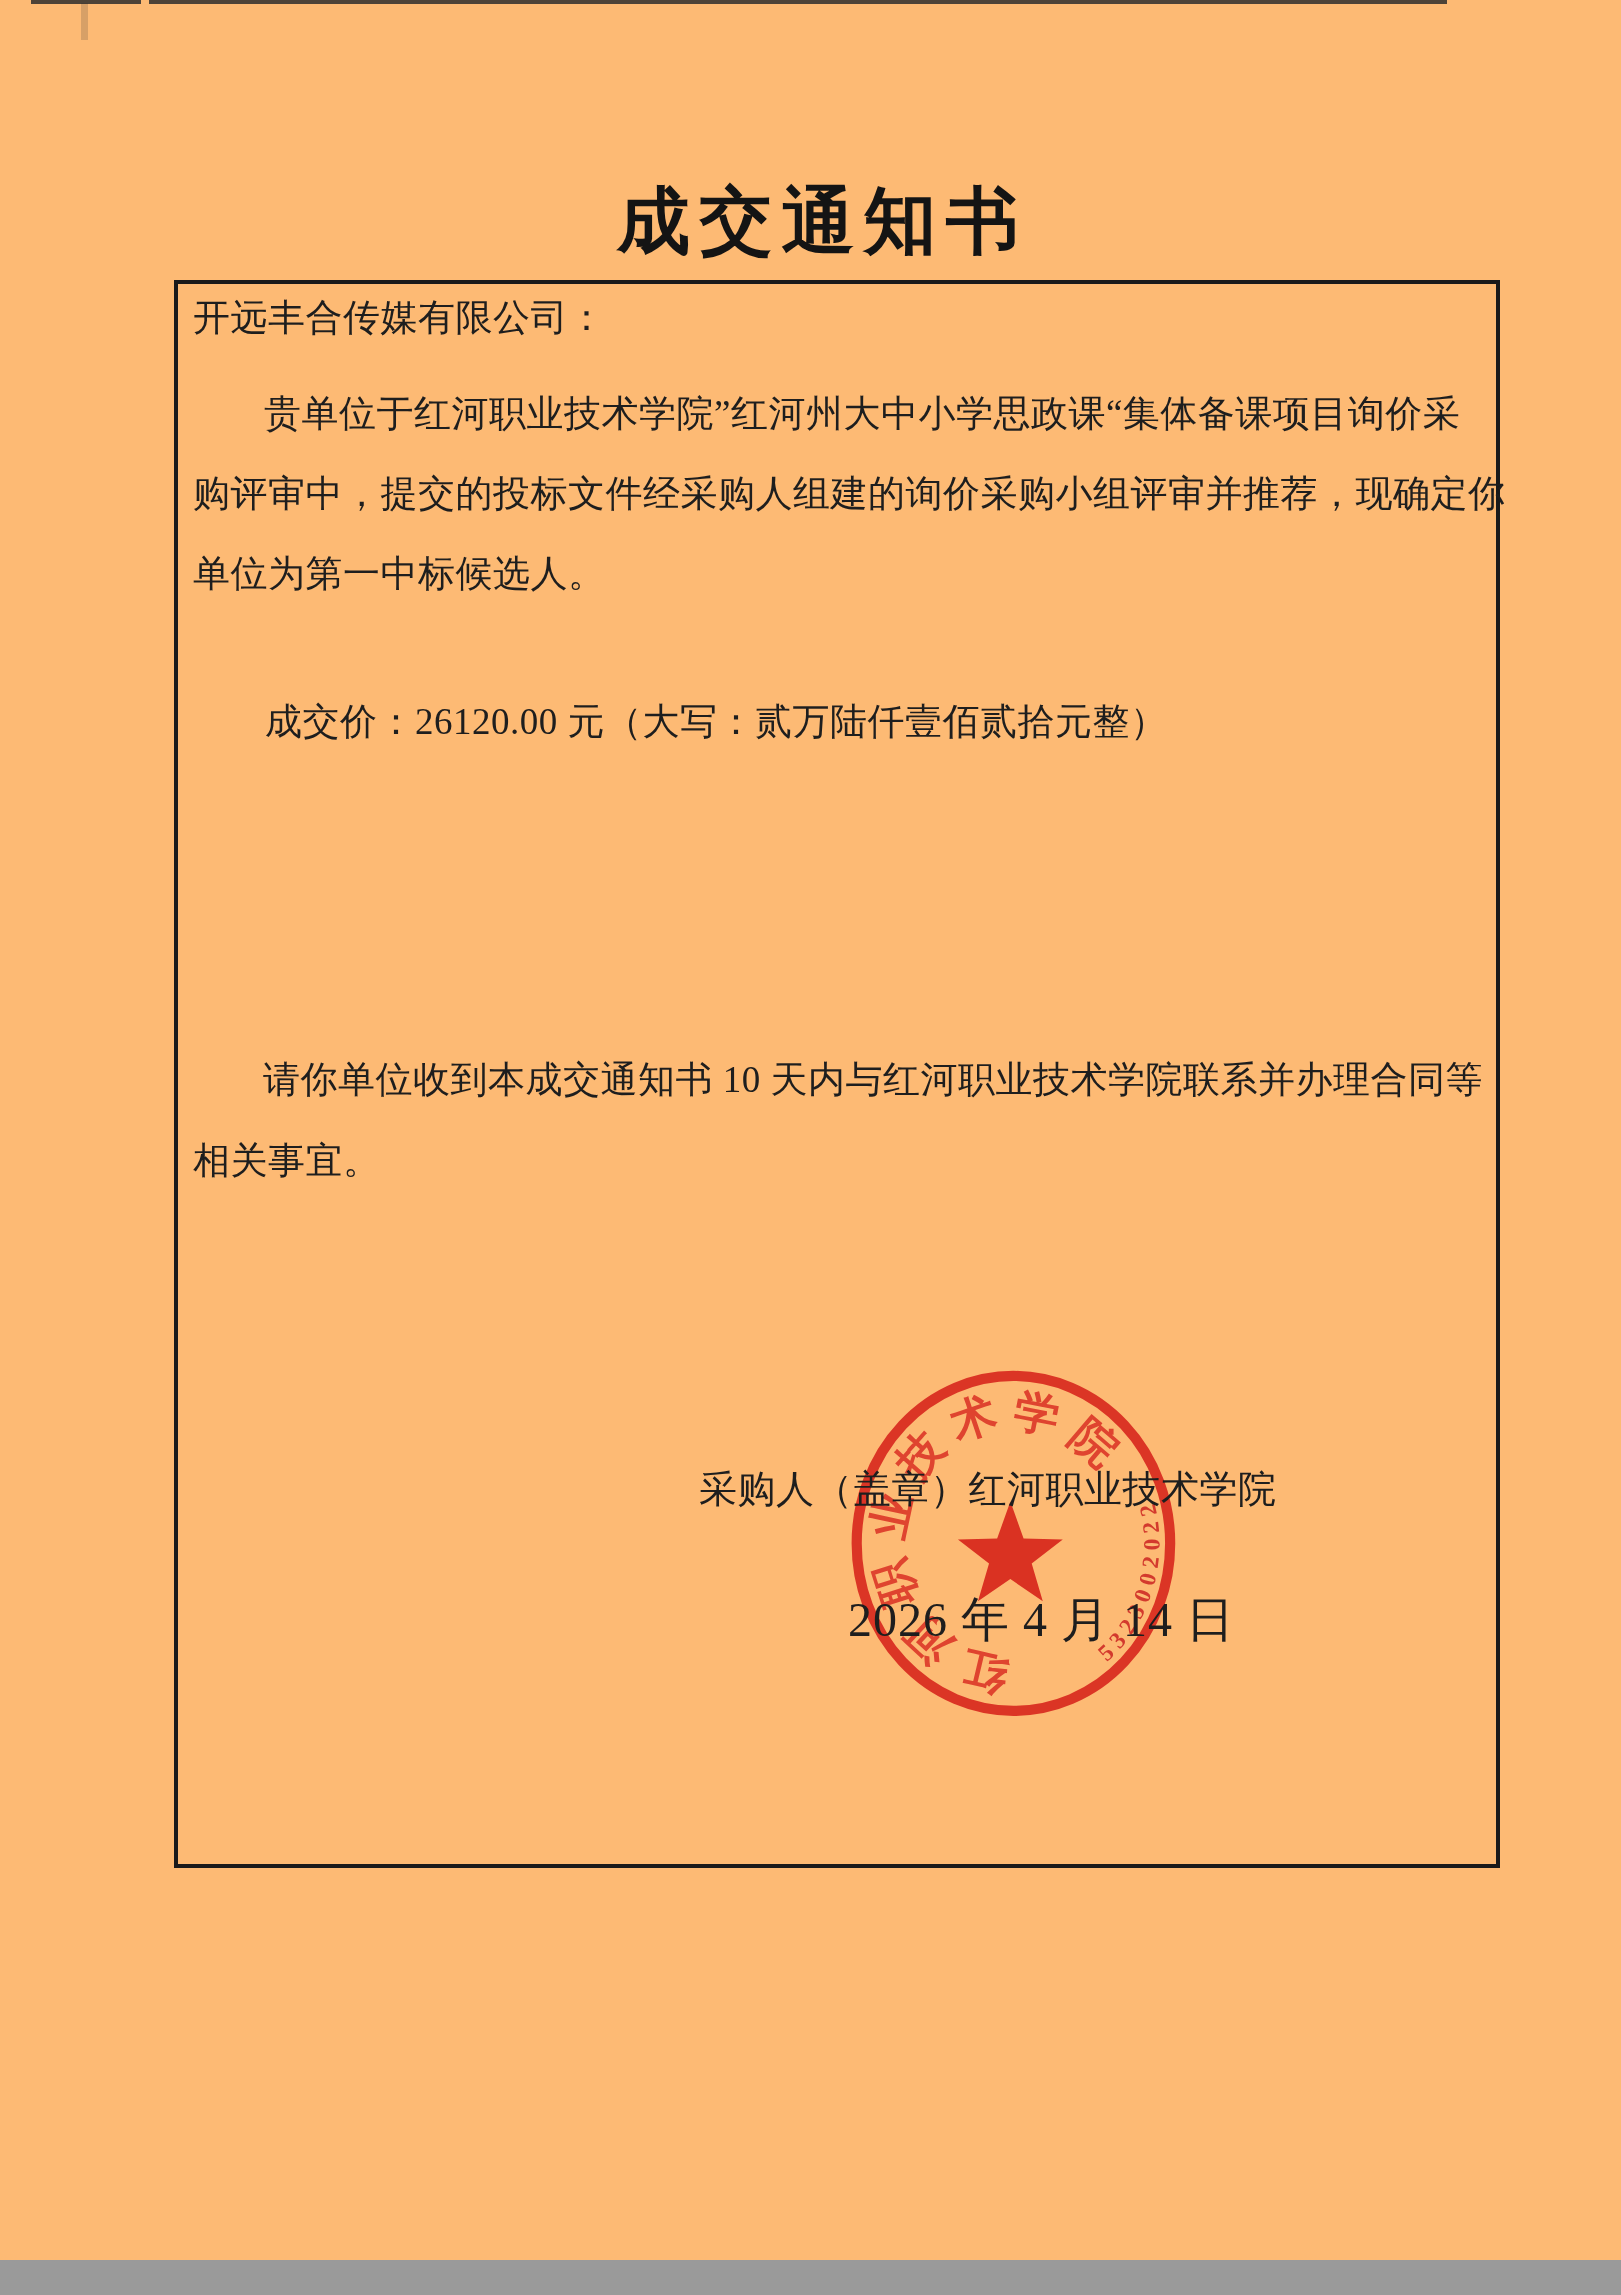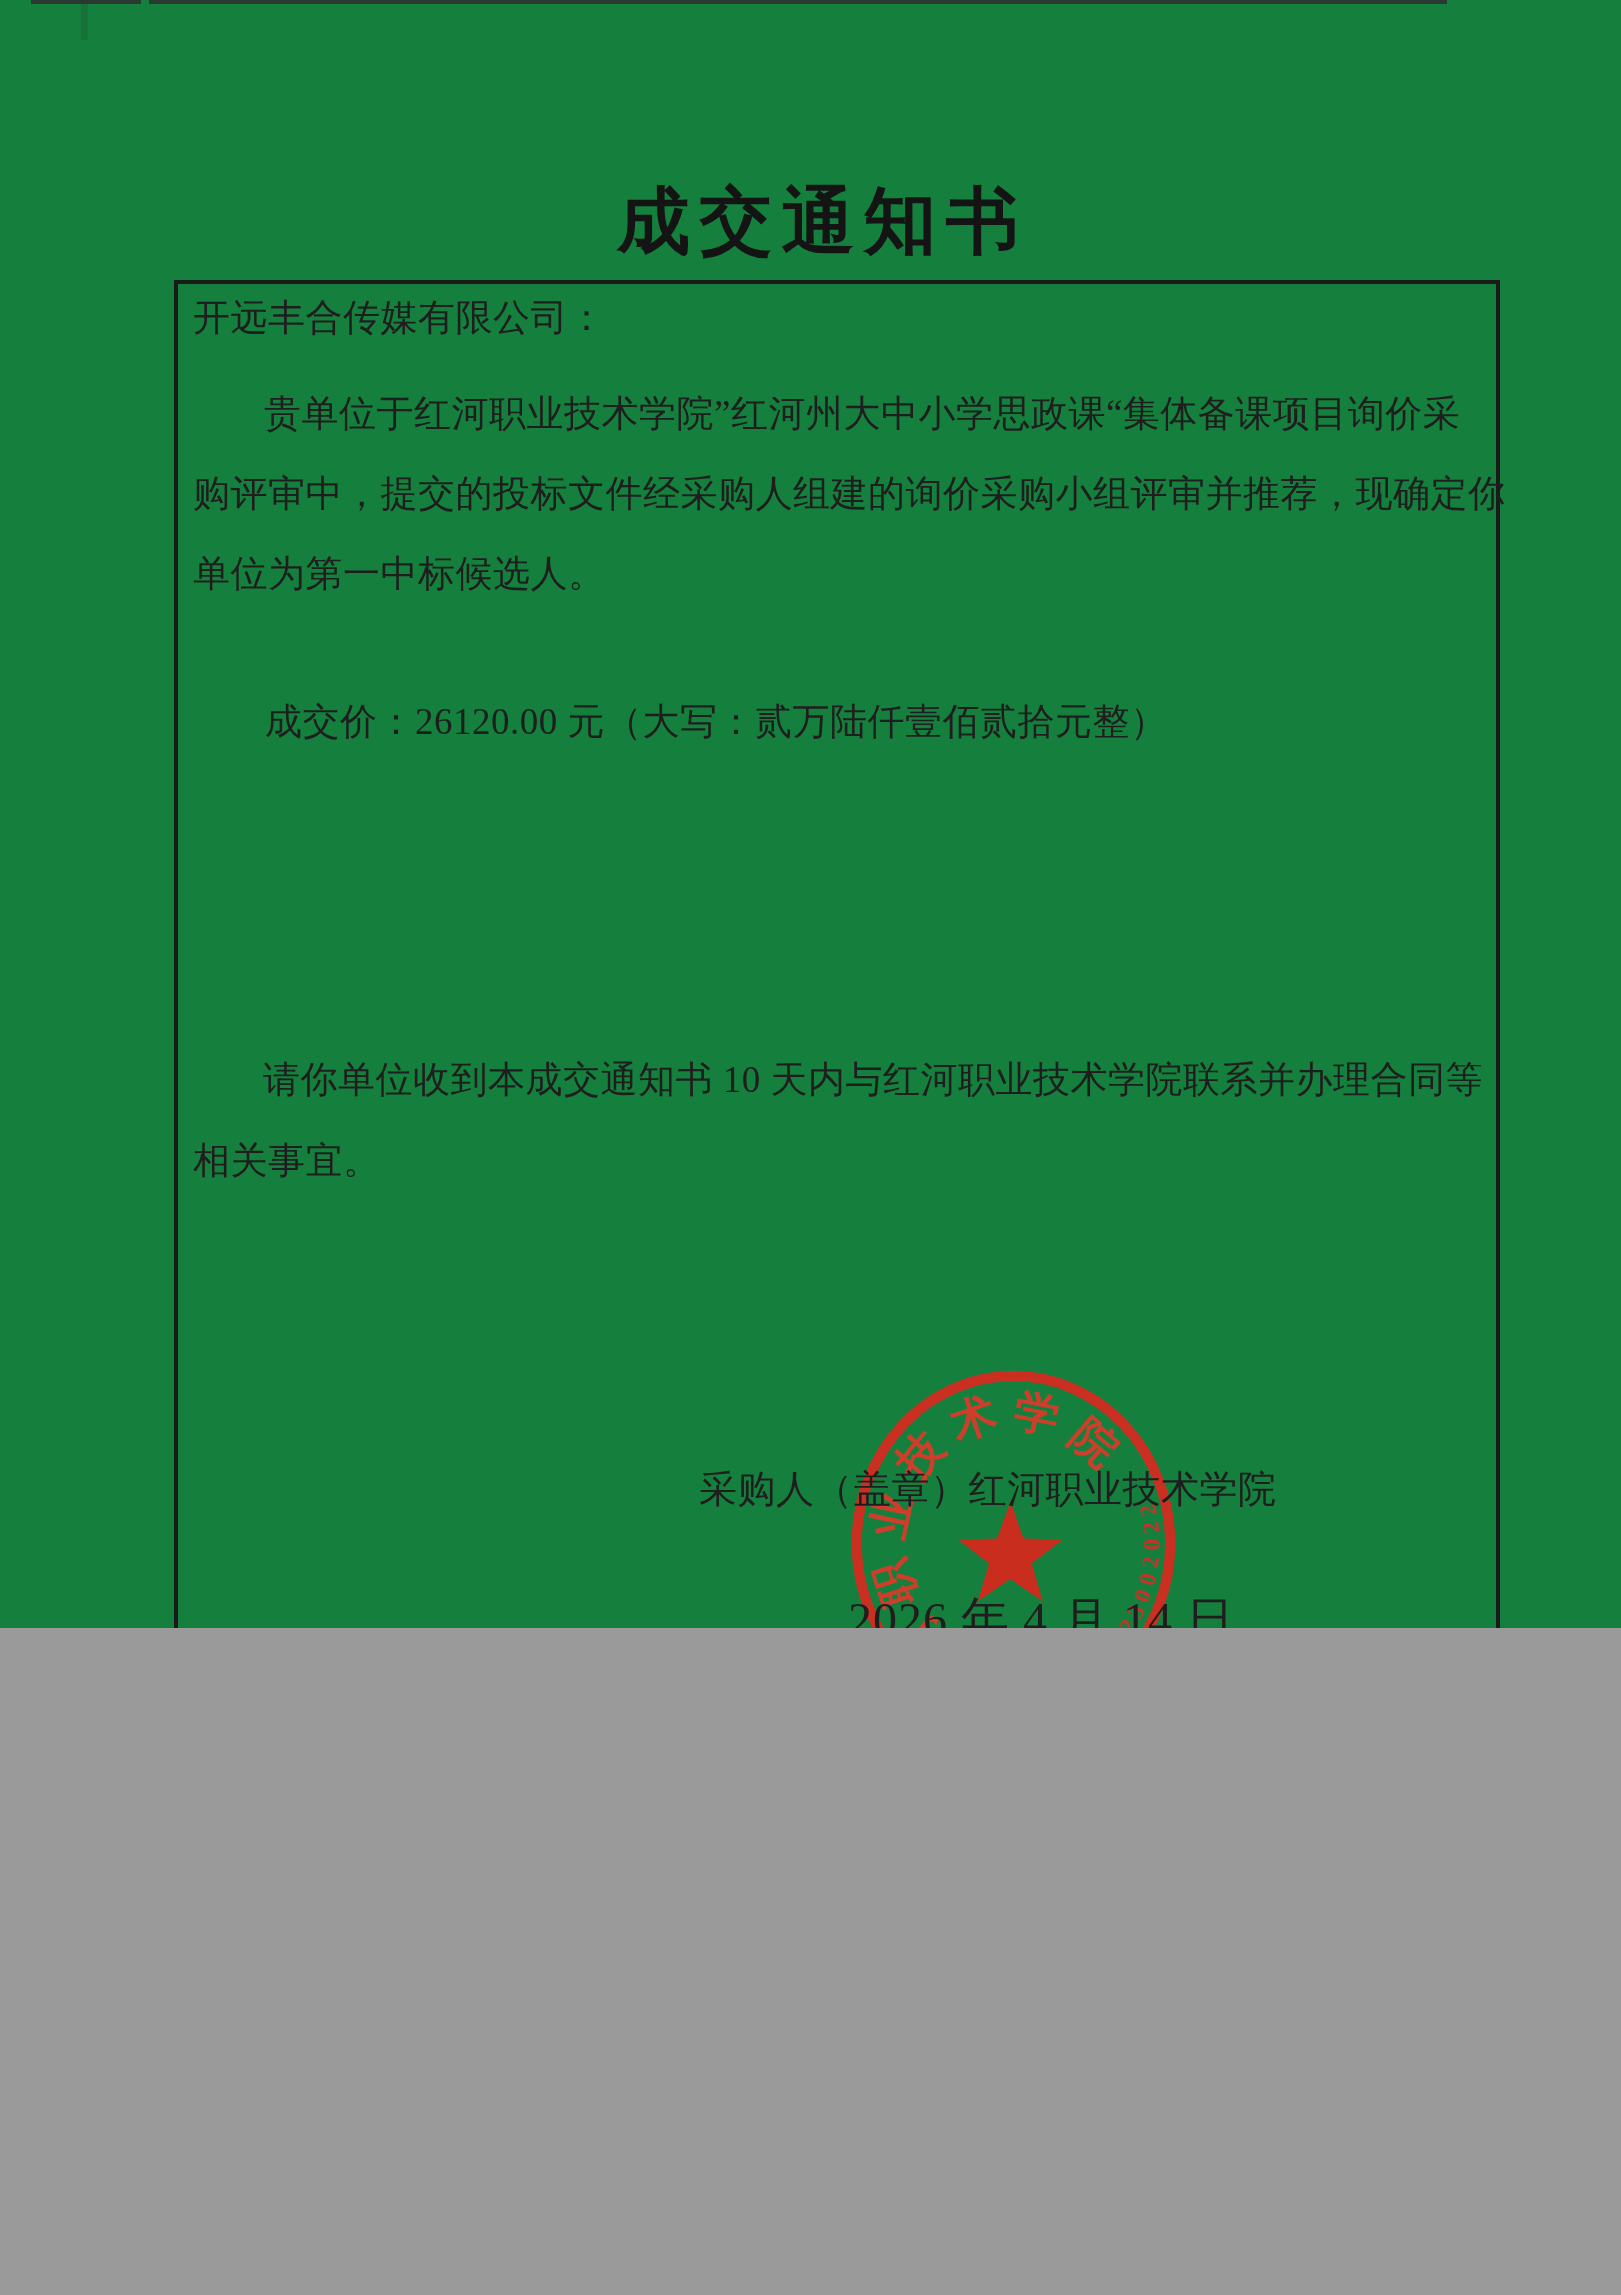--- a/index.html
+++ b/index.html
@@ -1,19 +1,19 @@
 <!DOCTYPE html>
 <html style="font-size:8.2px"><head>
 <meta charset="utf-8">
 <style>
   html,body{margin:0;padding:0;background:#9a9a9a;}
   #page{
     position:relative;
-    width:1622px;height:1628px;
-    background:#15803d;
+    width:1622px;height:2260px;
+    background:#fdba74;
     overflow:hidden;
     font-family:"Liberation Serif","DejaVu Serif",serif;
     color:#1c1c1c;
   }
   .scan-artifact{position:absolute;background:#2e2e2e;opacity:.85;}
   .title{
     position:absolute;left:617px;top:185px;
     font-size:73px;line-height:1;font-weight:700;
     letter-spacing:9.2px;white-space:pre;color:#141414;
   }

